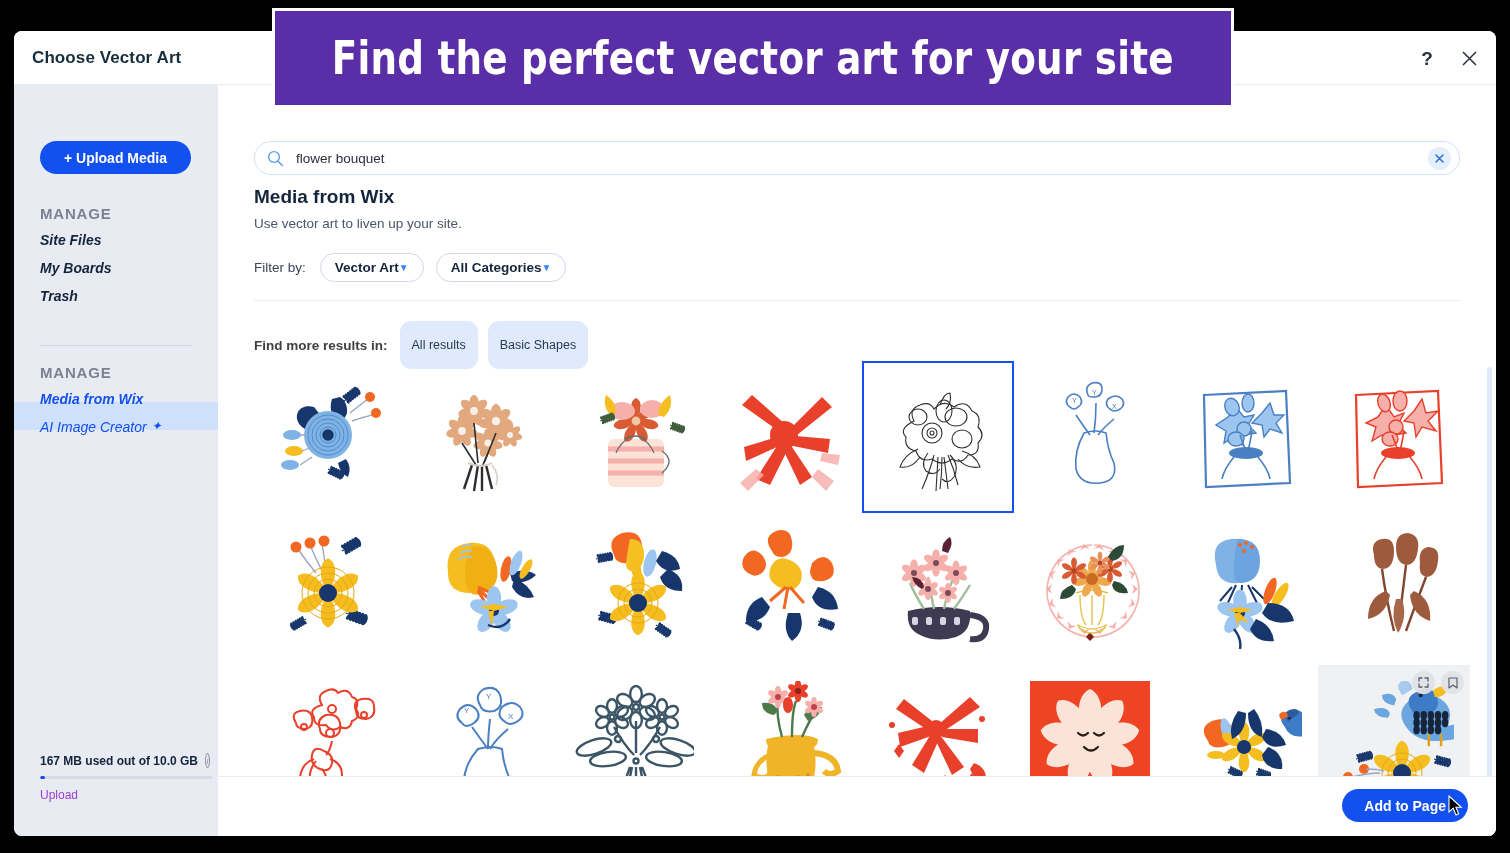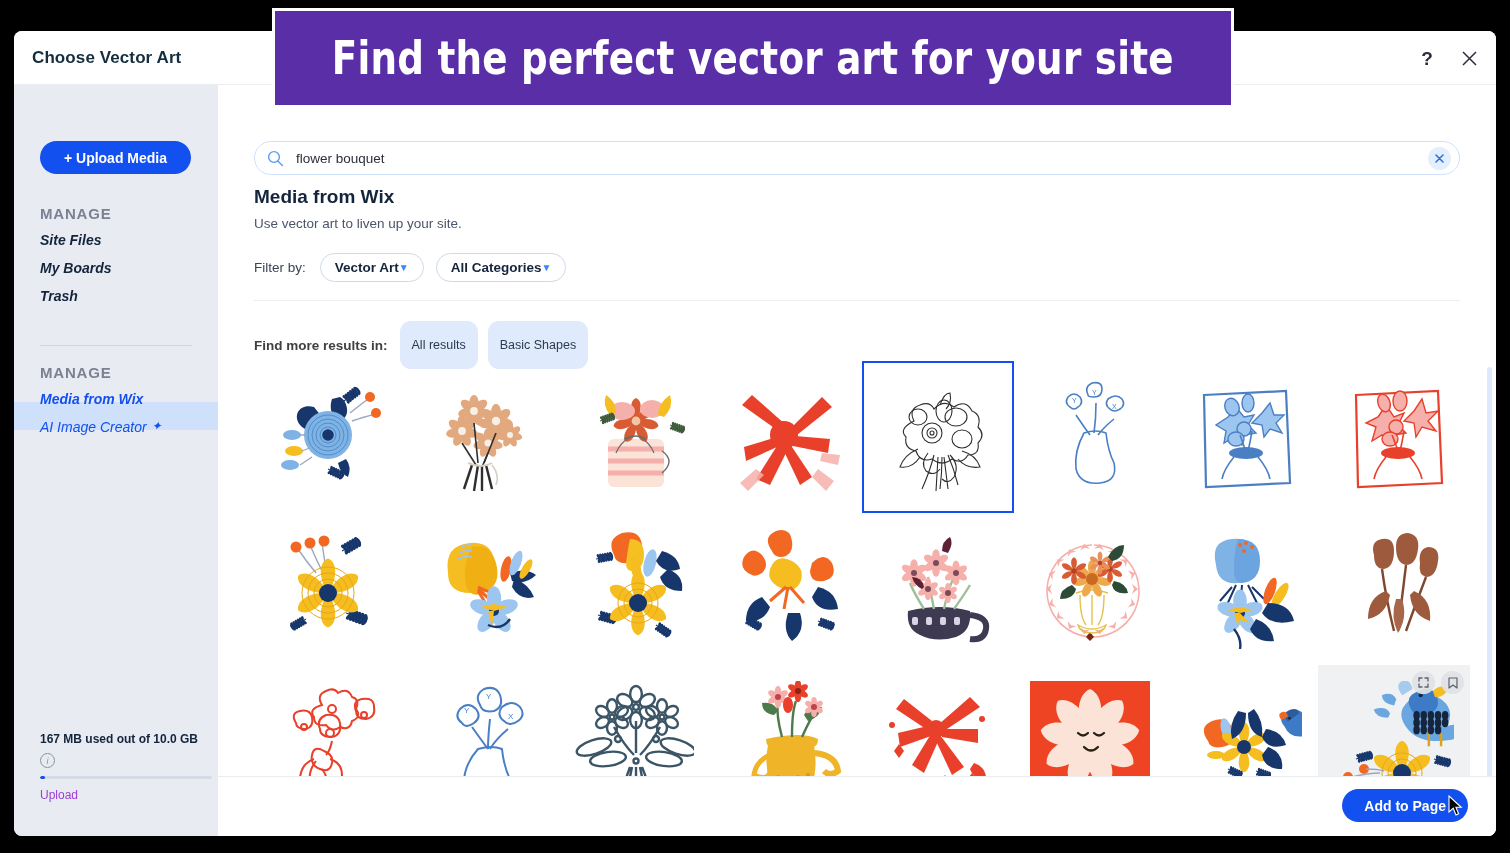--- a/index.html
+++ b/index.html
@@ -24,21 +24,21 @@
   .side-sect{position:absolute;left:26px;}
   .side-caption{font-size:15px;letter-spacing:.8px;color:#7b8193;font-weight:bold;}
   .side-item{font-size:14px;color:#14243c;font-weight:bold;padding:7px 0;cursor:pointer;font-style:italic;}
   .side-item.explore{color:#1250ef;font-weight:bold;}
   .side-row-active{position:absolute;left:0;width:204px;height:28px;background:#cfe0fb;}
   .divider{position:absolute;left:26px;width:152px;height:1px;background:#d2d7e3;}
   .sparkle{display:inline-block;margin-left:5px;color:#1250ef;font-size:12px;vertical-align:2px;}
 
   
   .storage{position:absolute;left:26px;bottom:34px;width:170px;}
-  .storage-line{display:flex;align-items:flex-start;gap:7px;font-size:12px;color:#14243c;font-weight:bold;white-space:nowrap;flex-direction:column;}
+  .storage-line{display:flex;align-items:flex-end;gap:7px;font-size:12px;color:#14243c;font-weight:bold;white-space:nowrap;}
   .info-ico{width:13px;height:13px;border:1px solid #8d93a4;border-radius:50%;font-size:9px;color:#8d93a4;display:flex;align-items:center;justify-content:center;font-style:italic;font-weight:normal;cursor:pointer;}
   .progress{margin-top:8px;width:172px;height:3px;background:#d5dae6;border-radius:2px;overflow:hidden;}
   .progress > i{display:block;height:3px;width:3px;background:#1250ef;border-radius:2px;}
   .upgrade{margin-top:9px;font-size:12px;color:#9a3fd4;cursor:pointer;}
 
   
   .content{position:absolute;left:204px;top:54px;width:1278px;height:751px;background:#fff;box-sizing:border-box;}
 
   .search-wrap{position:absolute;left:36px;top:56px;width:1206px;height:34px;}
   .search-box{position:relative;width:100%;height:34px;border:1px solid #cfe0fb;border-radius:17px;background:#fff;box-sizing:border-box;display:flex;align-items:center;}

